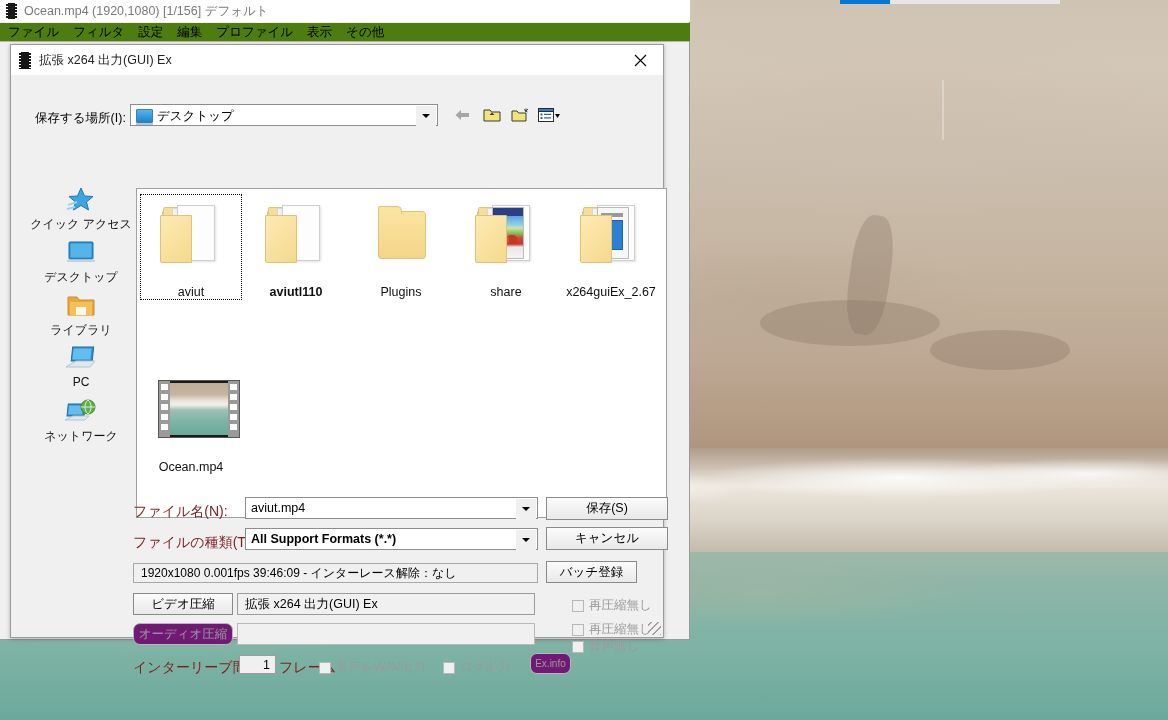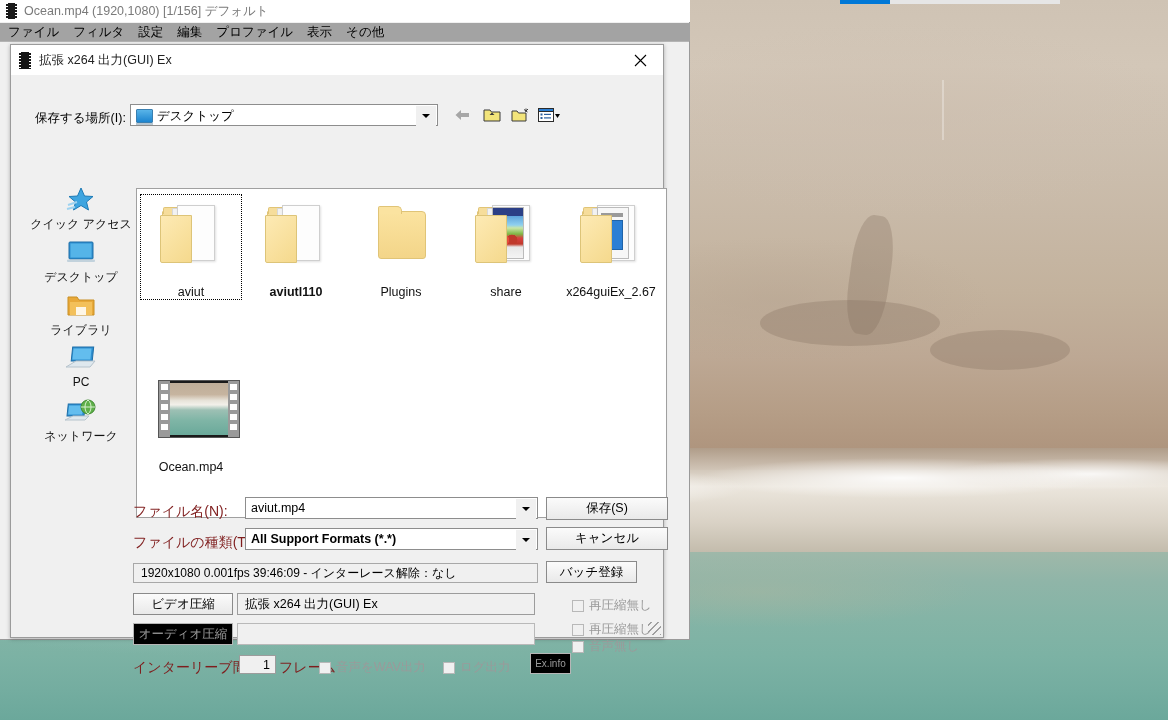--- a/index.html
+++ b/index.html
@@ -39,21 +39,21 @@
   
   #aviutl{position:absolute;left:0;top:0;width:690px;height:640px;background:#f0f0f0;
     border:1px solid #9a9a9a;border-top:none;border-left:none;box-sizing:border-box;}
   #aviutl-titlebar{position:absolute;left:0;top:0;width:690px;height:22px;background:#ffffff;}
   #aviutl-icon{position:absolute;left:6px;top:3px;width:11px;height:16px;background:#1a1a1a;}
   #aviutl-icon::before{content:"";position:absolute;left:0;top:0;width:2px;height:16px;
     background:repeating-linear-gradient(180deg,#fff 0 1px,#1a1a1a 1px 3px);}
   #aviutl-icon::after{content:"";position:absolute;right:0;top:0;width:2px;height:16px;
     background:repeating-linear-gradient(180deg,#fff 0 1px,#1a1a1a 1px 3px);}
   #aviutl-title{position:absolute;left:24px;top:3px;font-size:12.5px;color:#7a7a7a;white-space:nowrap;}
-  #aviutl-menubar{position:absolute;left:0;top:23px;width:690px;height:18px;background:#a3a3a3;display:flex;align-items:center;}
+  #aviutl-menubar{position:absolute;left:0;top:23px;width:690px;height:18px;background:#4d7c0f;display:flex;align-items:center;}
   .menu-item{font-size:12.5px;color:#000;padding:0 6px;margin-left:2px;white-space:nowrap;line-height:18px;}
   #aviutl-client{position:absolute;left:0;top:41px;width:689px;height:598px;background:#f0f0f0;
     border-top:1px solid #b4b4b4;box-sizing:border-box;}
 
   
   #progress-track{position:absolute;left:840px;top:0px;width:220px;height:4px;background:#e6e6e6;}
   #progress-fill{position:absolute;left:0;top:0;height:4px;background:#0078d7;width:50px;}
 
   
   #dialog{position:absolute;left:10px;top:44px;width:654px;height:594px;background:#f0f0f0;
@@ -137,21 +137,21 @@
     background:repeating-linear-gradient(180deg,#fff 0 6px,transparent 6px 10px);}
   .vid-img{position:absolute;left:11px;top:2px;right:11px;bottom:2px;
     background:linear-gradient(180deg,#bfae99 0%,#c6b49f 22%,#e8e4da 34%,#f2f0ea 42%,#9dc0b4 52%,#7fb5a6 72%,#6aa99a 100%);}
 
   
   .frm-label{position:absolute;font-size:14px;color:#7f1d1d;white-space:nowrap;}
   .frm-input{position:absolute;background:#fff;border:1px solid #8d8d8d;box-sizing:border-box;}
   .frm-input .txt{position:absolute;left:5px;top:3px;font-size:12.5px;color:#000;}
   .btn{position:absolute;background:linear-gradient(180deg,#fbfbfb,#e9e9e9);border:1px solid #8a8a8a;
     box-sizing:border-box;display:flex;align-items:center;justify-content:center;font-size:12.5px;color:#000;}
-  .btn.disabled{color:#9a9a9a;background:#000000;border-color:#b6b6b6;}
+  .btn.disabled{color:#9a9a9a;background:#701a75;border-color:#b6b6b6;border-radius:7px;}
   .infobar{position:absolute;background:#f0f0f0;border:1px solid #a8a8a8;box-sizing:border-box;
     font-size:12px;color:#000;display:flex;align-items:center;padding-left:7px;font-family:"Liberation Sans",sans-serif;}
   .sunken{position:absolute;background:#f0f0f0;border:1px solid #9c9c9c;box-sizing:border-box;
     font-size:12.5px;color:#000;display:flex;align-items:center;padding-left:7px;}
   .sunken.empty{background:#f0f0f0;border-color:#b9b9b9;}
   .cbx{position:absolute;display:flex;align-items:center;gap:5px;font-size:12.5px;}
   .cbx .box{width:12px;height:12px;background:#f0f0f0;border:1px solid #a6a6a6;box-sizing:border-box;flex:none;}
   .cbx.dis{color:#9a9a9a;}
   .cbx.dis .box{border-color:#b8b8b8;}
   .numbox{position:absolute;background:#f0f0f0;border:1px solid #9c9c9c;box-sizing:border-box;

